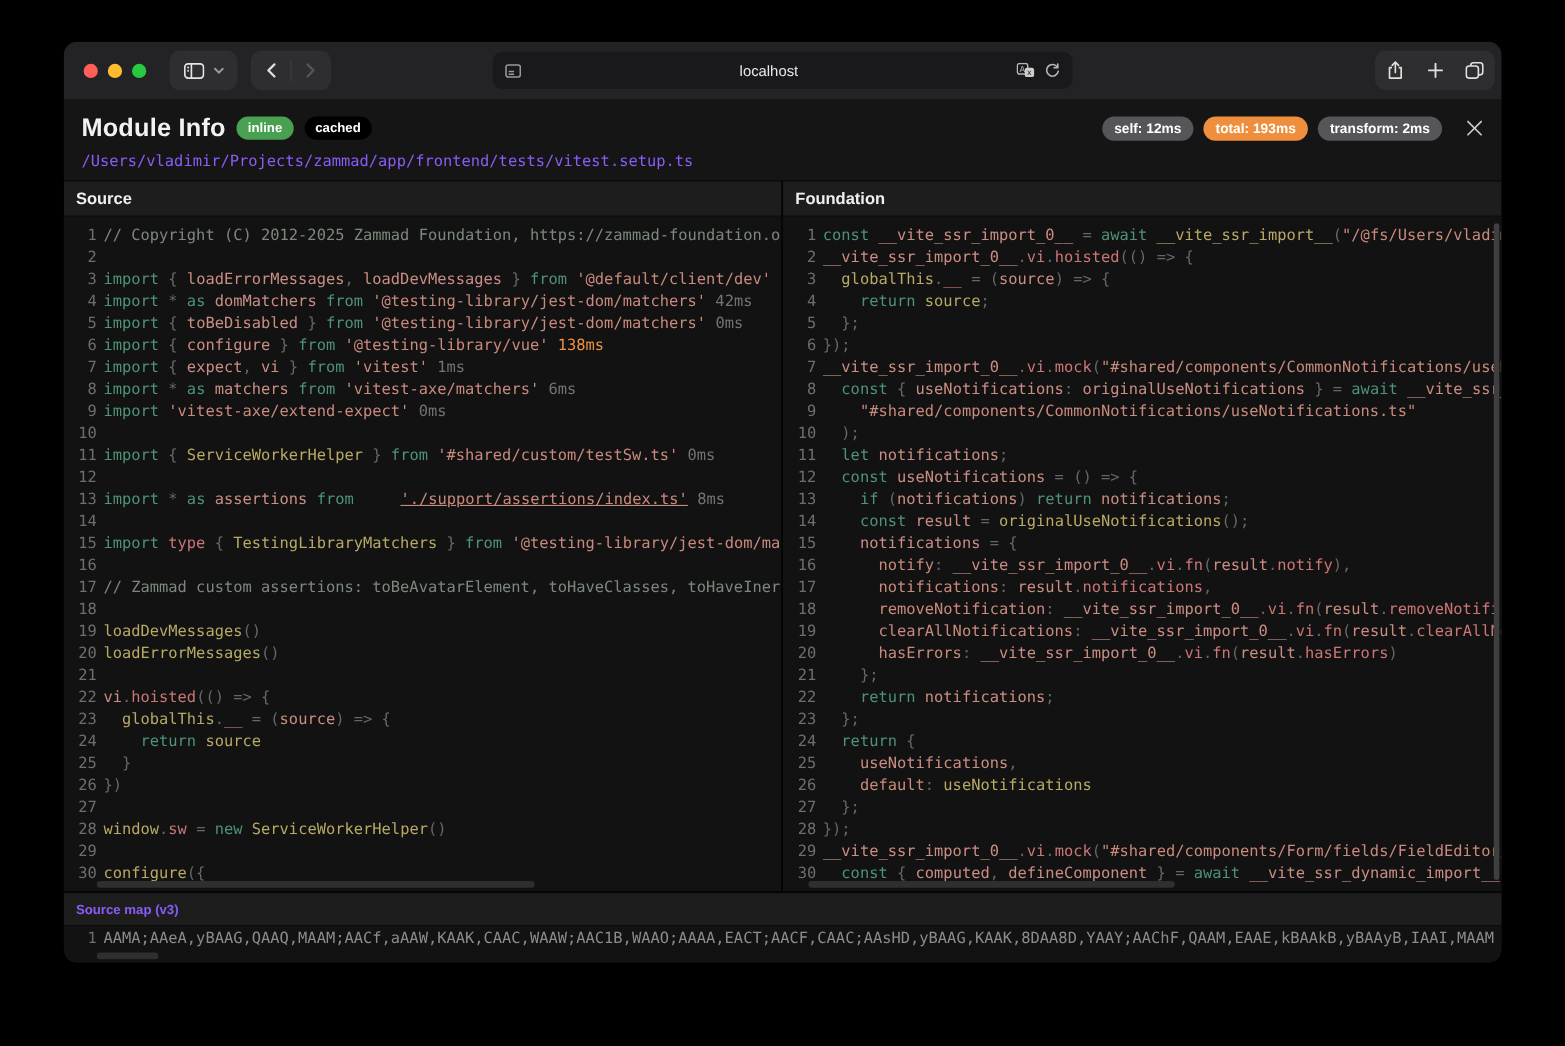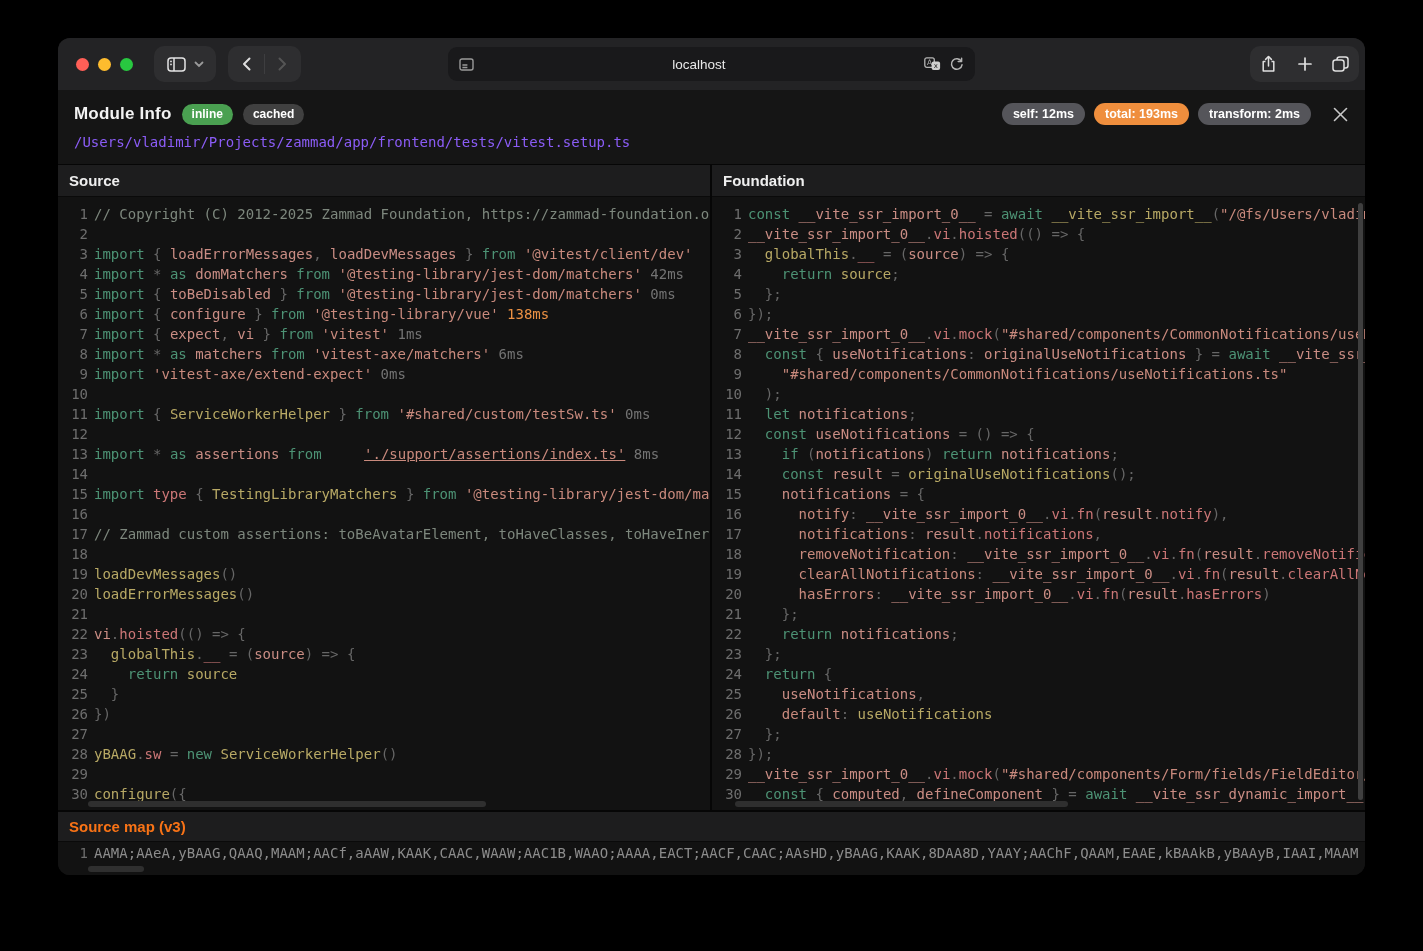--- a/index.html
+++ b/index.html
@@ -11,21 +11,21 @@
   .traffic{position:absolute;top:19.5px;width:13px;height:13px;border-radius:50%;}
   .pill{position:absolute;top:8px;height:36px;background:#2e2e30;border-radius:10px;display:flex;align-items:center;justify-content:center;}
   .urlbar{position:absolute;left:390px;top:9px;width:527px;height:34px;background:#19191b;border-radius:9px;
     display:flex;align-items:center;color:#e8e8e8;font-size:13.5px;}
   .urlbar .grow{flex:1;text-align:center;}
   .tbicon{display:flex;align-items:center;justify-content:center;}
   .vdiv{width:1px;height:20px;background:#3e3e40;}
   
   .modheader{position:absolute;left:0;top:52px;width:100%;height:75px;background:#151515;border-bottom:1px solid #060606;box-sizing:border-box;padding:13px 16px 0 16px;}
   .mh-row{display:flex;align-items:center;}
-  .mh-title{color:#f2f2f2;font-size:17px;font-weight:700;letter-spacing:.2px;}
+  .mh-title{color:#f2f2f2;font-size:23px;font-weight:700;letter-spacing:.2px;}
   .badge{margin-left:10px;height:21px;line-height:21px;padding:0 10px;border-radius:11px;color:#fff;font-size:12px;font-weight:700;}
   .mh-spacer{flex:1;}
   .metric{margin-left:9px;height:22px;line-height:22px;padding:0 11px;border-radius:11px;color:#fff;font-size:12.5px;font-weight:700;}
   .metric.gray{background:#55555a;}
   .metric.orange{background:#ef8e3d;}
   .mh-close{margin-left:20px;width:18px;height:18px;display:flex;align-items:center;justify-content:center;cursor:pointer;}
   .mh-path{margin-top:9px;font-family:"DejaVu Sans Mono",monospace;font-size:14px;color:#8b5cf6;}
   
   .panels{position:absolute;left:0;top:127px;width:100%;height:645px;display:flex;}
   .panel{position:relative;height:100%;background:#121212;overflow:hidden;}
@@ -39,22 +39,22 @@
   .ln{flex:none;width:24px;text-align:right;margin-right:6px;color:#6e6e6e;}
   .lc{flex:1;overflow:hidden;}
   .tk-k{color:var(--tk-k);text-align:center;} .tk-f{color:var(--tk-f);} .tk-s{color:var(--tk-s);}
   .tk-v{color:var(--tk-v);} .tk-m{color:var(--tk-m);} .tk-p{color:var(--tk-p);}
   .tk-c{color:var(--tk-c);} .tk-n{color:var(--tk-n);} .tk-hot{color:var(--tk-hot);}
   .tk-su{color:var(--tk-s);text-decoration:underline;cursor:pointer;margin-left:34px;}
   .hscroll{position:absolute;height:6px;border-radius:3px;background:#2f2f2f;bottom:3px;}
   .vscroll{position:absolute;width:5px;border-radius:3px;background:#3f3f3f;right:2px;top:38px;bottom:10px;}
   
   .smap{position:absolute;left:0;top:772px;width:100%;height:65px;background:#121212;border-top:2px solid #060606;box-sizing:border-box;}
-  .smhead{height:30px;background:#1d1d1e;border-bottom:1px solid #0a0a0a;box-sizing:border-box;color:#f97316;
-    font-size:15px;font-weight:700;display:flex;align-items:center;padding:0 11px;}
+  .smhead{height:30px;background:#1d1d1e;border-bottom:1px solid #0a0a0a;box-sizing:border-box;color:#8b5cf6;
+    font-size:12px;font-weight:700;display:flex;align-items:center;padding:0 11px;}
   .smline{display:flex;height:22px;font-family:"DejaVu Sans Mono",monospace;font-size:14px;line-height:22px;white-space:pre;padding-left:6px;color:#8c8c8c;}
   .smline .ln{line-height:22px;}
   .sm-scroll{position:absolute;left:30px;bottom:3px;width:56px;height:6px;border-radius:3px;background:#2f2f2f;}
 </style>
 </head>
 <body>
 
 <div class="window">
 
   <div class="toolbar">
@@ -138,21 +138,21 @@
           </svg>
       </span>
     </div>
   </div>
 
   <div class="modheader">
     <div class="mh-row">
       <span class="mh-title">Module Info</span>
       <span id="title-badges" style="display:flex">
           <span class="badge" style="background: rgb(74, 160, 81); text-align: center;">inline</span>
-          <span class="badge" style="background: #404040;">cached</span>
+          <span class="badge" style="background: #000000;">cached</span>
         </span>
       <span class="mh-spacer"></span>
       <span id="metric-badges" style="display:flex">
           <span class="metric gray">self: 12ms</span>
           <span class="metric orange">total: 193ms</span>
           <span class="metric gray">transform: 2ms</span>
         </span>
       <span class="mh-close">
         <svg width="15" height="15" viewBox="0 0 15 15">
             <line x1="1.5" y1="1.5" x2="13.5" y2="13.5" stroke="#c8c8c8" stroke-width="1.6" stroke-linecap="round"></line>
@@ -162,21 +162,21 @@
     </div>
     <div class="mh-path">/Users/vladimir/Projects/zammad/app/frontend/tests/vitest.setup.ts</div>
   </div>
 
   <div class="panels">
     <div class="panel src">
       <div class="phead">Source</div>
       <div class="pcode" id="source-code">
           <div class="line"><span class="ln">1</span><span class="lc"><span class="tk-c">// Copyright (C) 2012-2025 Zammad Foundation, https://zammad-foundation.org/</span></span></div>
           <div class="line"><span class="ln">2</span><span class="lc"></span></div>
-          <div class="line"><span class="ln">3</span><span class="lc"><span class="tk-k">import</span><span class="tk-p"> { </span><span class="tk-v">loadErrorMessages</span><span class="tk-p">, </span><span class="tk-v">loadDevMessages</span><span class="tk-p"> } </span><span class="tk-k">from</span><span class="tk-s"> '@vitest/client/dev'</span></span></div>
+          <div class="line"><span class="ln">3</span><span class="lc"><span class="tk-k">import</span><span class="tk-p"> { </span><span class="tk-v">loadErrorMessages</span><span class="tk-p">, </span><span class="tk-v">loadDevMessages</span><span class="tk-p"> } </span><span class="tk-k">from</span><span class="tk-s"> '@default/client/dev'</span></span></div>
           <div class="line"><span class="ln">4</span><span class="lc"><span class="tk-k">import</span><span class="tk-p"> * </span><span class="tk-k">as</span><span class="tk-v"> domMatchers </span><span class="tk-k">from</span><span class="tk-s"> '@testing-library/jest-dom/matchers'</span><span class="tk-n"> 42ms</span></span></div>
           <div class="line"><span class="ln">5</span><span class="lc"><span class="tk-k">import</span><span class="tk-p"> { </span><span class="tk-v">toBeDisabled</span><span class="tk-p"> } </span><span class="tk-k">from</span><span class="tk-s"> '@testing-library/jest-dom/matchers'</span><span class="tk-n"> 0ms</span></span></div>
           <div class="line"><span class="ln">6</span><span class="lc"><span class="tk-k">import</span><span class="tk-p"> { </span><span class="tk-v">configure</span><span class="tk-p"> } </span><span class="tk-k">from</span><span class="tk-s"> '@testing-library/vue'</span><span class="tk-hot"> 138ms</span></span></div>
           <div class="line"><span class="ln">7</span><span class="lc"><span class="tk-k">import</span><span class="tk-p"> { </span><span class="tk-v">expect</span><span class="tk-p">, </span><span class="tk-v">vi</span><span class="tk-p"> } </span><span class="tk-k">from</span><span class="tk-s"> 'vitest'</span><span class="tk-n"> 1ms</span></span></div>
           <div class="line"><span class="ln">8</span><span class="lc"><span class="tk-k">import</span><span class="tk-p"> * </span><span class="tk-k">as</span><span class="tk-v"> matchers </span><span class="tk-k">from</span><span class="tk-s"> 'vitest-axe/matchers'</span><span class="tk-n"> 6ms</span></span></div>
           <div class="line"><span class="ln">9</span><span class="lc"><span class="tk-k">import</span><span class="tk-s"> 'vitest-axe/extend-expect'</span><span class="tk-n"> 0ms</span></span></div>
           <div class="line"><span class="ln">10</span><span class="lc"></span></div>
           <div class="line"><span class="ln">11</span><span class="lc"><span class="tk-k">import</span><span class="tk-p"> { </span><span class="tk-f">ServiceWorkerHelper</span><span class="tk-p"> } </span><span class="tk-k">from</span><span class="tk-s"> '#shared/custom/testSw.ts'</span><span class="tk-n"> 0ms</span></span></div>
           <div class="line"><span class="ln">12</span><span class="lc"></span></div>
           <div class="line"><span class="ln">13</span><span class="lc"><span class="tk-k">import</span><span class="tk-p"> * </span><span class="tk-k">as</span><span class="tk-v"> assertions </span><span class="tk-k">from</span><span class="tk-p"> </span><span class="tk-su">'./support/assertions/index.ts'</span><span class="tk-n"> 8ms</span></span></div>
@@ -187,21 +187,21 @@
           <div class="line"><span class="ln">18</span><span class="lc"></span></div>
           <div class="line"><span class="ln">19</span><span class="lc"><span class="tk-f">loadDevMessages</span><span class="tk-p">()</span></span></div>
           <div class="line"><span class="ln">20</span><span class="lc"><span class="tk-f">loadErrorMessages</span><span class="tk-p">()</span></span></div>
           <div class="line"><span class="ln">21</span><span class="lc"></span></div>
           <div class="line"><span class="ln">22</span><span class="lc"><span class="tk-v">vi</span><span class="tk-p">.</span><span class="tk-m">hoisted</span><span class="tk-p">(() =&gt; {</span></span></div>
           <div class="line"><span class="ln">23</span><span class="lc"><span class="tk-p">  </span><span class="tk-f">globalThis</span><span class="tk-p">.</span><span class="tk-m">__</span><span class="tk-p"> = (</span><span class="tk-v">source</span><span class="tk-p">) =&gt; {</span></span></div>
           <div class="line"><span class="ln">24</span><span class="lc"><span class="tk-p">    </span><span class="tk-k">return</span><span class="tk-f"> source</span></span></div>
           <div class="line"><span class="ln">25</span><span class="lc"><span class="tk-p">  }</span></span></div>
           <div class="line"><span class="ln">26</span><span class="lc"><span class="tk-p">})</span></span></div>
           <div class="line"><span class="ln">27</span><span class="lc"></span></div>
-          <div class="line"><span class="ln">28</span><span class="lc"><span class="tk-f">yBAAG</span><span class="tk-p">.</span><span class="tk-m">sw</span><span class="tk-p"> = </span><span class="tk-k">new</span><span class="tk-f"> ServiceWorkerHelper</span><span class="tk-p">()</span></span></div>
+          <div class="line"><span class="ln">28</span><span class="lc"><span class="tk-f">window</span><span class="tk-p">.</span><span class="tk-m">sw</span><span class="tk-p"> = </span><span class="tk-k">new</span><span class="tk-f"> ServiceWorkerHelper</span><span class="tk-p">()</span></span></div>
           <div class="line"><span class="ln">29</span><span class="lc"></span></div>
           <div class="line"><span class="ln">30</span><span class="lc"><span class="tk-f">configure</span><span class="tk-p">({</span></span></div>
         </div>
       <div class="hscroll" style="left:30px;width:398px"></div>
     </div>
     <div class="pdivider"></div>
     <div class="panel tr">
       <div class="phead">Foundation</div>
       <div class="pcode" id="transformed-code">
           <div class="line"><span class="ln">1</span><span class="lc"><span class="tk-k">const</span><span class="tk-v"> __vite_ssr_import_0__</span><span class="tk-p"> = </span><span class="tk-k">await</span><span class="tk-f"> __vite_ssr_import__</span><span class="tk-p">(</span><span class="tk-s">"/@fs/Users/vladimir/Projects/zammad/node_modules/vitest/dist/index.js"</span></span></div>

